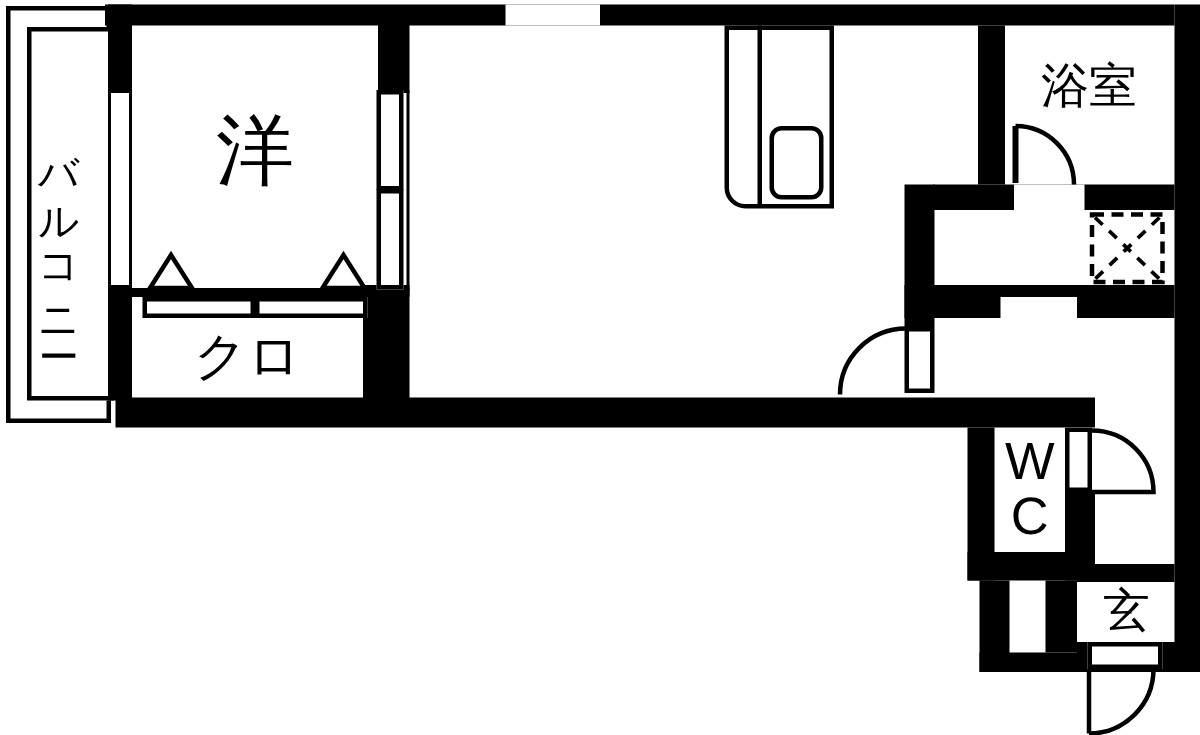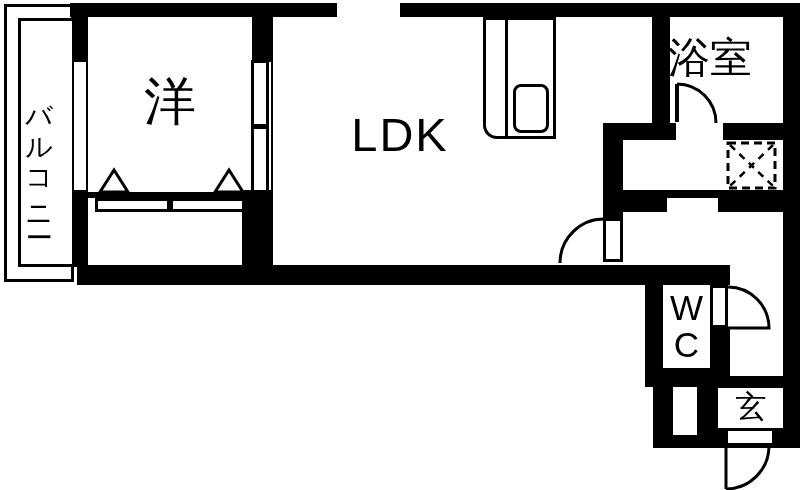--- a/index.html
+++ b/index.html
@@ -77,21 +77,21 @@
     <polygon points="114,170 100,192 128,192" fill="#fff" stroke="#000" stroke-width="3"></polygon>
     <polygon points="229,170 215,192 243,192" fill="#fff" stroke="#000" stroke-width="3"></polygon>
 
     <rect x="728" y="143" width="47" height="45" fill="#fff" stroke="#000" stroke-width="3" stroke-dasharray="8 5"></rect>
     <line x1="730" y1="145" x2="773" y2="186" stroke="#000" stroke-width="2.5" stroke-dasharray="7 6"></line>
     <line x1="773" y1="145" x2="730" y2="186" stroke="#000" stroke-width="2.5" stroke-dasharray="7 6"></line>
   </svg>
 
   <div class="room-label vtext" style="left:20px;top:52px;width:38px;height:208px;font-size:27px;">バルコニー</div>
   <div class="room-label" style="left:120px;top:72px;width:100px;height:58px;font-size:52px;">洋</div>
-  <div class="room-label" style="left:320px;top:106px;width:160px;height:58px;font-size:47px;letter-spacing:2px;">LDK</div>
-  <div class="room-label" style="left:656px;top:38px;width:108px;height:40px;font-size:42px;">浴室</div>
+  <div class="room-label" style="left:105px;top:214px;width:120px;height:48px;font-size:35px;">クロ</div>
+  <div class="room-label" style="left:672px;top:38px;width:108px;height:40px;font-size:32px;">浴室</div>
   <div class="room-label" style="left:663px;top:287px;width:47px;height:80px;font-size:35px;flex-direction:column;">
     <span>W</span>
     <span>C</span>
   </div>
   <div class="room-label" style="left:724px;top:386px;width:54px;height:42px;font-size:31px;">玄</div>
 
 </div>
 
 </body></html>

